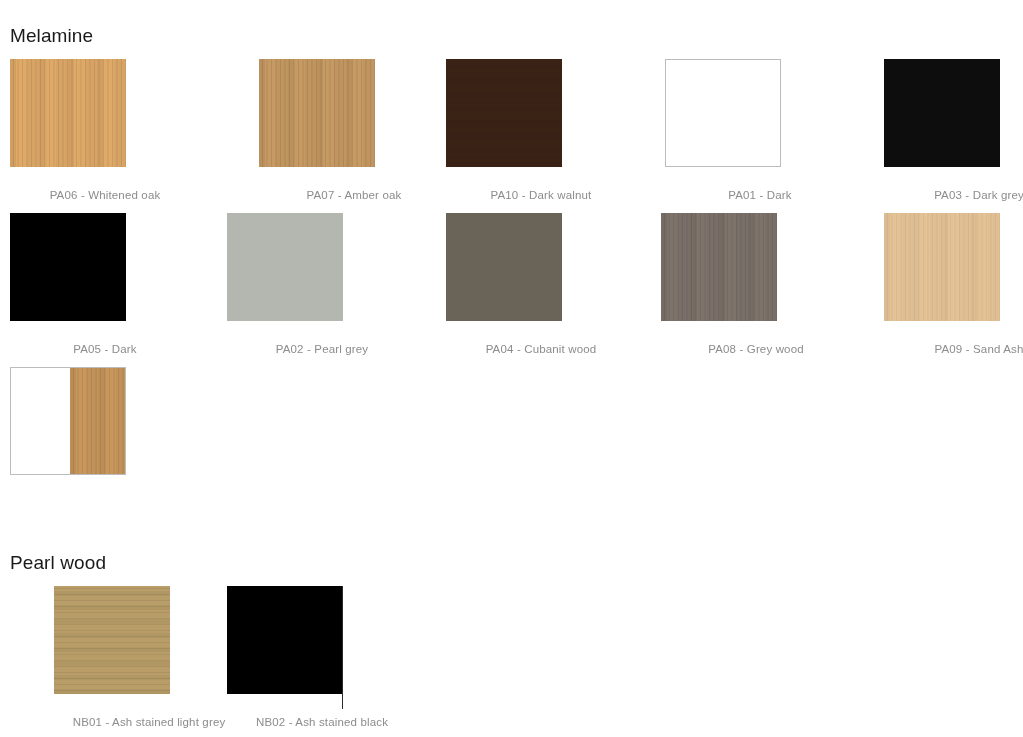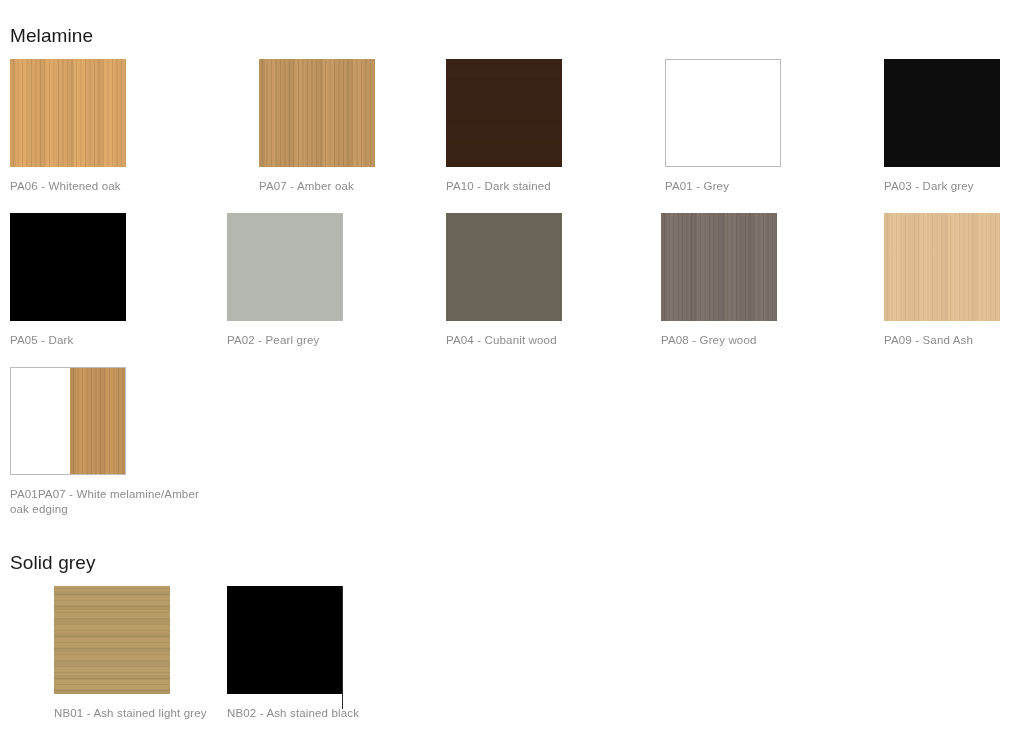--- a/index.html
+++ b/index.html
@@ -10,21 +10,21 @@
   }
   body {
     width: 1023px;
     height: 737px;
     position: relative;
     font-family: "Liberation Sans", sans-serif;
     -webkit-font-smoothing: antialiased;
     overflow: hidden;
   }
 
-  .page { position: relative; width: 1023px; height: 737px; }
+  .page { position: relative; width: 1023px; height: 737px; text-align: center; }
 
   .section-heading {
     position: absolute;
     left: 10px;
     font-size: 19px;
     font-weight: 400;
     color: #1a1a1a;
     letter-spacing: 0.1px;
     line-height: 24px;
     white-space: nowrap;
@@ -48,21 +48,21 @@
     box-sizing: border-box;
     overflow: hidden;
     background-repeat: no-repeat;
     background-size: 100% 100%;
   }
   .swatch-chip.bordered {
     border: 1px solid #bcbcbc;
   }
 
   .swatch-label {
-    margin-top: 12px;
+    margin-top: 21px;
     font-size: 11.5px;
     line-height: 14.5px;
     color: #8c8c8c;
     letter-spacing: 0.15px;
     width: 190px;
     word-wrap: break-word;
   }
 
   
   .grain-v::after,
@@ -144,25 +144,25 @@
       <div class="swatch-cell" style="left: 10px; top: 0px;">
         <div class="swatch-chip grain-v" title="PA06 - Whitened oak" style="background: rgb(223, 169, 104);"></div>
         <div class="swatch-label">PA06 - Whitened oak</div>
       </div>
       <div class="swatch-cell" style="left: 227px; top: 0px; padding-left: 32px;">
         <div class="swatch-chip grain-v" title="PA07 - Amber oak" style="background: rgb(198, 154, 98);"></div>
         <div class="swatch-label">PA07 - Amber oak</div>
       </div>
       <div class="swatch-cell" style="left: 446px; top: 0px;">
         <div class="swatch-chip grain-h grain-faint" title="PA10 - Dark walnut" style="background: rgb(58, 34, 21);"></div>
-        <div class="swatch-label">PA10 - Dark stained</div>
+        <div class="swatch-label">PA10 - Dark walnut</div>
       </div>
       <div class="swatch-cell" style="left: 665px; top: 0px;">
         <div class="swatch-chip bordered" title="PA01 - White" style="background: rgb(255, 255, 255);"></div>
-        <div class="swatch-label">PA01 - Grey</div>
+        <div class="swatch-label">PA01 - Dark</div>
       </div>
       <div class="swatch-cell" style="left: 884px; top: 0px;">
         <div class="swatch-chip" title="PA03 - Dark grey" style="background: rgb(13, 13, 13);"></div>
         <div class="swatch-label">PA03 - Dark grey</div>
       </div>
       <div class="swatch-cell" style="left: 10px; top: 154px;">
         <div class="swatch-chip" title="PA05 - Black" style="background: rgb(0, 0, 0);"></div>
         <div class="swatch-label">PA05 - Dark</div>
       </div>
       <div class="swatch-cell" style="left: 227px; top: 154px;">
@@ -179,25 +179,24 @@
       </div>
       <div class="swatch-cell" style="left: 884px; top: 154px;">
         <div class="swatch-chip grain-v grain-faint" title="PA09 - Sand Ash" style="background: rgb(227, 194, 149);"></div>
         <div class="swatch-label">PA09 - Sand Ash</div>
       </div>
       <div class="swatch-cell" style="left: 10px; top: 308px;">
         <div class="swatch-chip bordered" title="PA01PA07 - White melamine/Amber oak edging" style="background: rgb(255, 255, 255);">
           <div class="split-left" style="width: 52%; background: rgb(255, 255, 255);"></div>
           <div class="split-right grain-v" style="width: 48%; background: rgb(200, 151, 92);"></div>
         </div>
-        <div class="swatch-label">PA01PA07 - White melamine/Amber oak edging</div>
       </div>
     </div>
 
-  <h2 class="section-heading" id="heading-solidwood">Solid grey</h2>
+  <h2 class="section-heading" id="heading-solidwood">Pearl wood</h2>
 
   <div class="swatch-grid" id="grid-solidwood">
       <div class="swatch-cell" style="left: 10px; top: 0px; padding-left: 44px;">
         <div class="swatch-chip grain-h" title="NB01 - Ash stained light grey" style="background: rgb(184, 157, 104);"></div>
         <div class="swatch-label">NB01 - Ash stained light grey</div>
       </div>
       <div class="swatch-cell" style="left: 227px; top: 0px;">
         <div class="swatch-chip" title="NB02 - Ash stained black" style="background: rgb(0, 0, 0);"></div>
         <div class="edge-tick" style="left: 115px; top: 0px; height: 123px;"></div>
         <div class="swatch-label">NB02 - Ash stained black</div>

